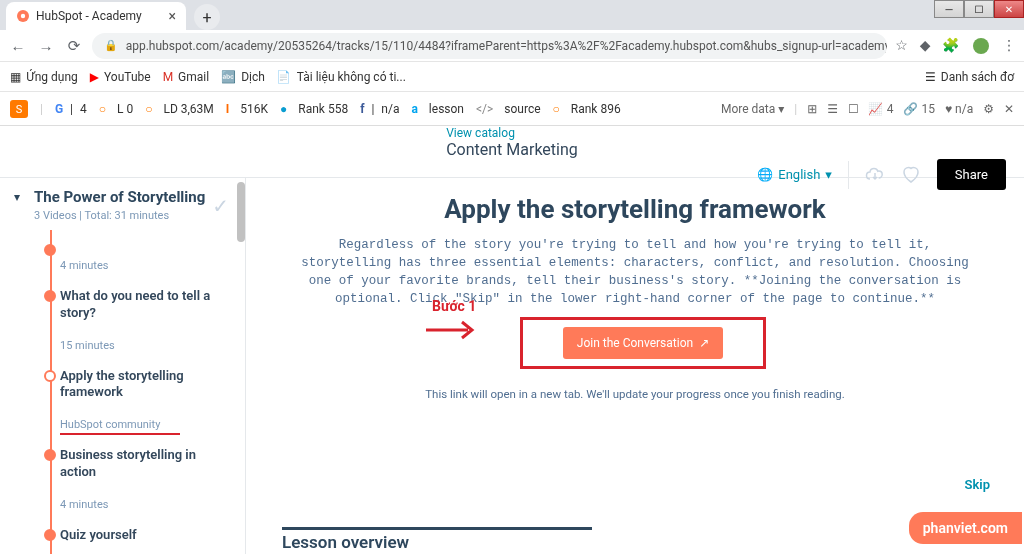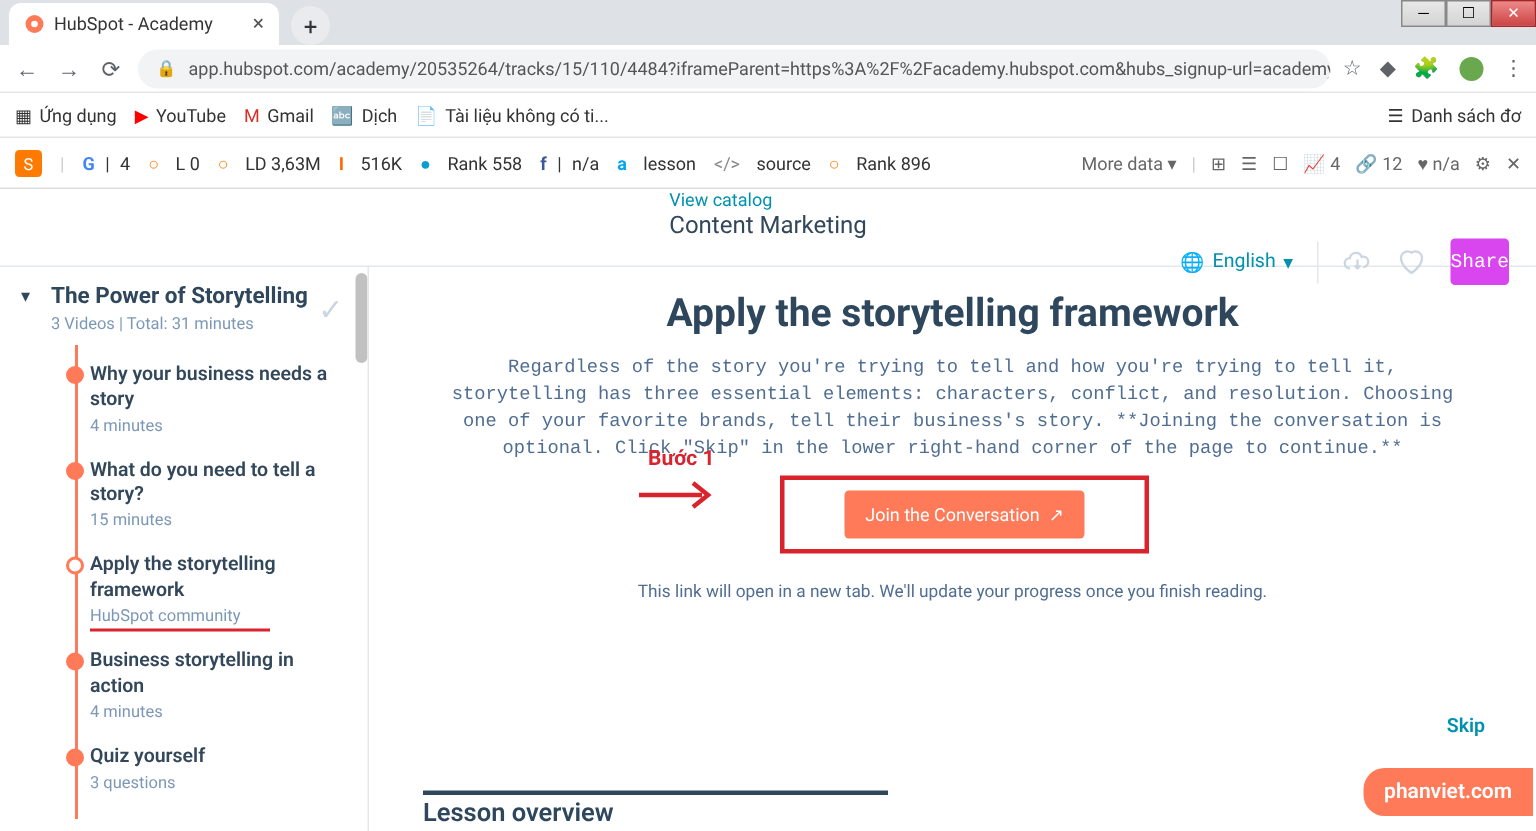--- a/index.html
+++ b/index.html
@@ -33,41 +33,41 @@
 .seo-right { margin-left: auto; display: flex; align-items: center; gap: 10px; color: #666; }
 
 
 .app-header { height: 52px; border-bottom: 1px solid #e5e8eb; display: flex; align-items: center; padding: 0 18px; flex-direction: column; }
 .header-left .catalog { color: #0091ae; font-size: 12px; }
 .header-left .title { font-size: 16px; font-weight: 400; color: #33475b; }
 .header-right { margin-left: auto; display: flex; align-items: center; gap: 16px; }
 .lang { color: #0091ae; display: flex; align-items: center; gap: 5px; font-size: 13px; }
 .vdiv { width: 1px; height: 28px; background: #e5e8eb; }
 .icon-btn { color: #cbd6e2; font-size: 18px; }
-.share-btn { background: #d946ef; color: #fff; padding: 8px 0; border-radius: 3px; font-size: 13px; font-family: Liberation Mono, monospace; }
+.share-btn { background: #000000; color: #fff; padding: 8px 18px; border-radius: 3px; font-size: 13px; }
 
 
 .main { display: flex; height: calc(554px - 30px - 32px - 30px - 34px - 52px); }
 
 
 .sidebar { width: 246px; border-right: 1px solid #e5e8eb; overflow-y: auto; position: relative; }
 .sb-scroll { position: absolute; right: 0; top: 4px; width: 8px; height: 60px; background: #c1c1c1; border-radius: 4px; }
 .section-head { padding: 10px 18px 8px 34px; position: relative; }
 .section-head .chev { position: absolute; left: 14px; top: 12px; color: #2e475d; font-size: 12px; }
 .section-head .st { font-weight: 700; color: #2e475d; font-size: 15px; line-height: 1.25; }
 .section-head .meta { font-size: 11px; color: #7c98b6; margin-top: 2px; }
 .section-head .check { position: absolute; right: 16px; top: 16px; color: #cbd6e2; font-size: 20px; }
 .lesson-list { padding: 4px 18px 10px 46px; position: relative; }
 .lesson-list::before { content: ""; position: absolute; left: 50px; top: 0; bottom: 0; width: 2px; background: #ff7a59; z-index: 0; }
 .lesson { position: relative; padding: 8px 0 8px 14px; }
 .lesson .dot { position: absolute; left: -2px; top: 10px; width: 12px; height: 12px; border-radius: 50%; z-index: 1; }
 .dot.filled { background: #ff7a59; border: 2px solid #ff7a59; }
 .dot.hollow { background: #fff; border: 2px solid #ff7a59; }
 .lesson .lt { font-size: 13px; color: #33475b; line-height: 1.3; font-weight: 600; }
-.lesson .lm { font-size: 11px; color: #7c98b6; margin-top: 1px; }
+.lesson .lm { font-size: 11px; color: #7c98b6; margin-top: 17px; }
 .lesson.current .lt, .lesson.current .lm { position: relative; }
 .underline-red { position: absolute; height: 2px; background: #d9232d; }
 
 
 .content { flex: 1; overflow: hidden; position: relative; padding: 0 36px; }
 .c-title { text-align: center; font-size: 26px; font-weight: 700; color: #2e475d; margin-top: 16px; }
 .c-body { text-align: center; color: #506e91; font-size: 12.5px; line-height: 1.45; margin-top: 12px; padding: 0 8px; font-family: Liberation Mono, monospace; }
 .cta-box { border: 3px solid #d9232d; width: 246px; height: 52px; margin: 8px auto 0; display: flex; align-items: center; justify-content: center; position: relative; }
 .cta-btn { background: #ff7a59; color: #fff; padding: 9px 14px; border-radius: 3px; font-size: 12px; display: inline-flex; align-items: center; gap: 6px; }
 .step-label { position: absolute; color: #d9232d; font-weight: 700; font-size: 14px; }
@@ -171,21 +171,21 @@
   <span class="seo-item"><b style="color:#00a4ef">a</b>&nbsp;<span>lesson</span></span>
   <span class="seo-item"><span style="color:#888">&lt;/&gt;</span>&nbsp;<span>source</span></span>
   <span class="seo-item"><span style="color:#ff7a00">○</span>&nbsp;<span>Rank 896</span></span>
   <div class="seo-right">
     <span><span>More data</span> ▾</span>
     <span class="seo-sep">|</span>
     <span>⊞</span>
     <span>☰</span>
     <span>☐</span>
     <span>📈 <span>4</span></span>
-    <span>🔗 <span>12</span></span>
+    <span>🔗 <span>15</span></span>
     <span>♥ <span>n/a</span></span>
     <span>⚙</span>
     <span>✕</span>
   </div>
 </div>
 
 <div class="app-header">
   <div class="header-left">
     <div class="catalog">View catalog</div>
     <div class="title">Content Marketing</div>
@@ -217,21 +217,20 @@
     <div class="sb-scroll"></div>
     <div class="section-head">
       <span class="chev">▾</span>
       <div class="st">The Power of Storytelling</div>
       <div class="meta">3 Videos | Total: 31 minutes</div>
       <span class="check">✓</span>
     </div>
     <div class="lesson-list">
       <div class="lesson">
         <span class="dot filled"></span>
-        <div class="lt">Why your business needs a story</div>
         <div class="lm">4 minutes</div>
       </div>
       <div class="lesson">
         <span class="dot filled"></span>
         <div class="lt">What do you need to tell a story?</div>
         <div class="lm">15 minutes</div>
       </div>
       <div class="lesson current" style="position:relative">
         <span class="dot hollow"></span>
         <div class="lt">Apply the storytelling framework</div>

